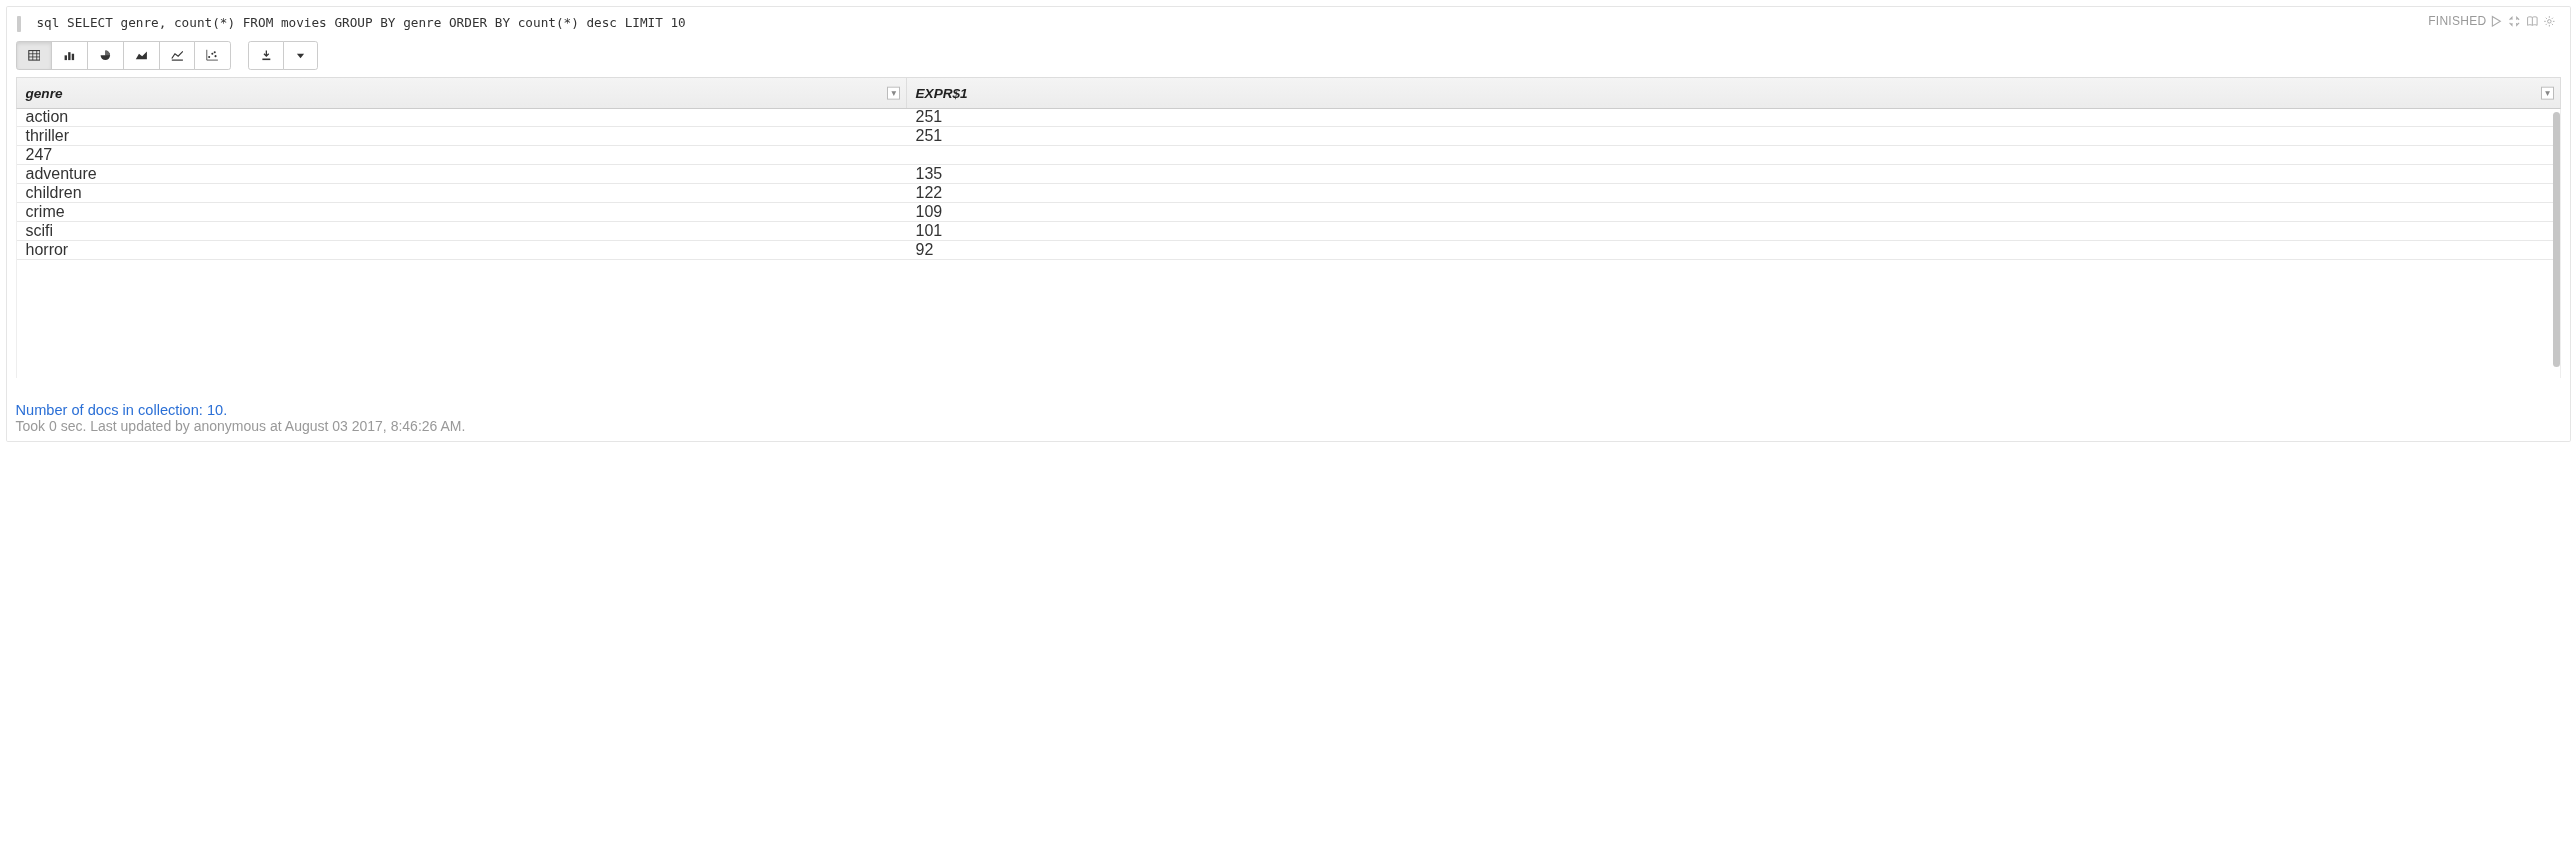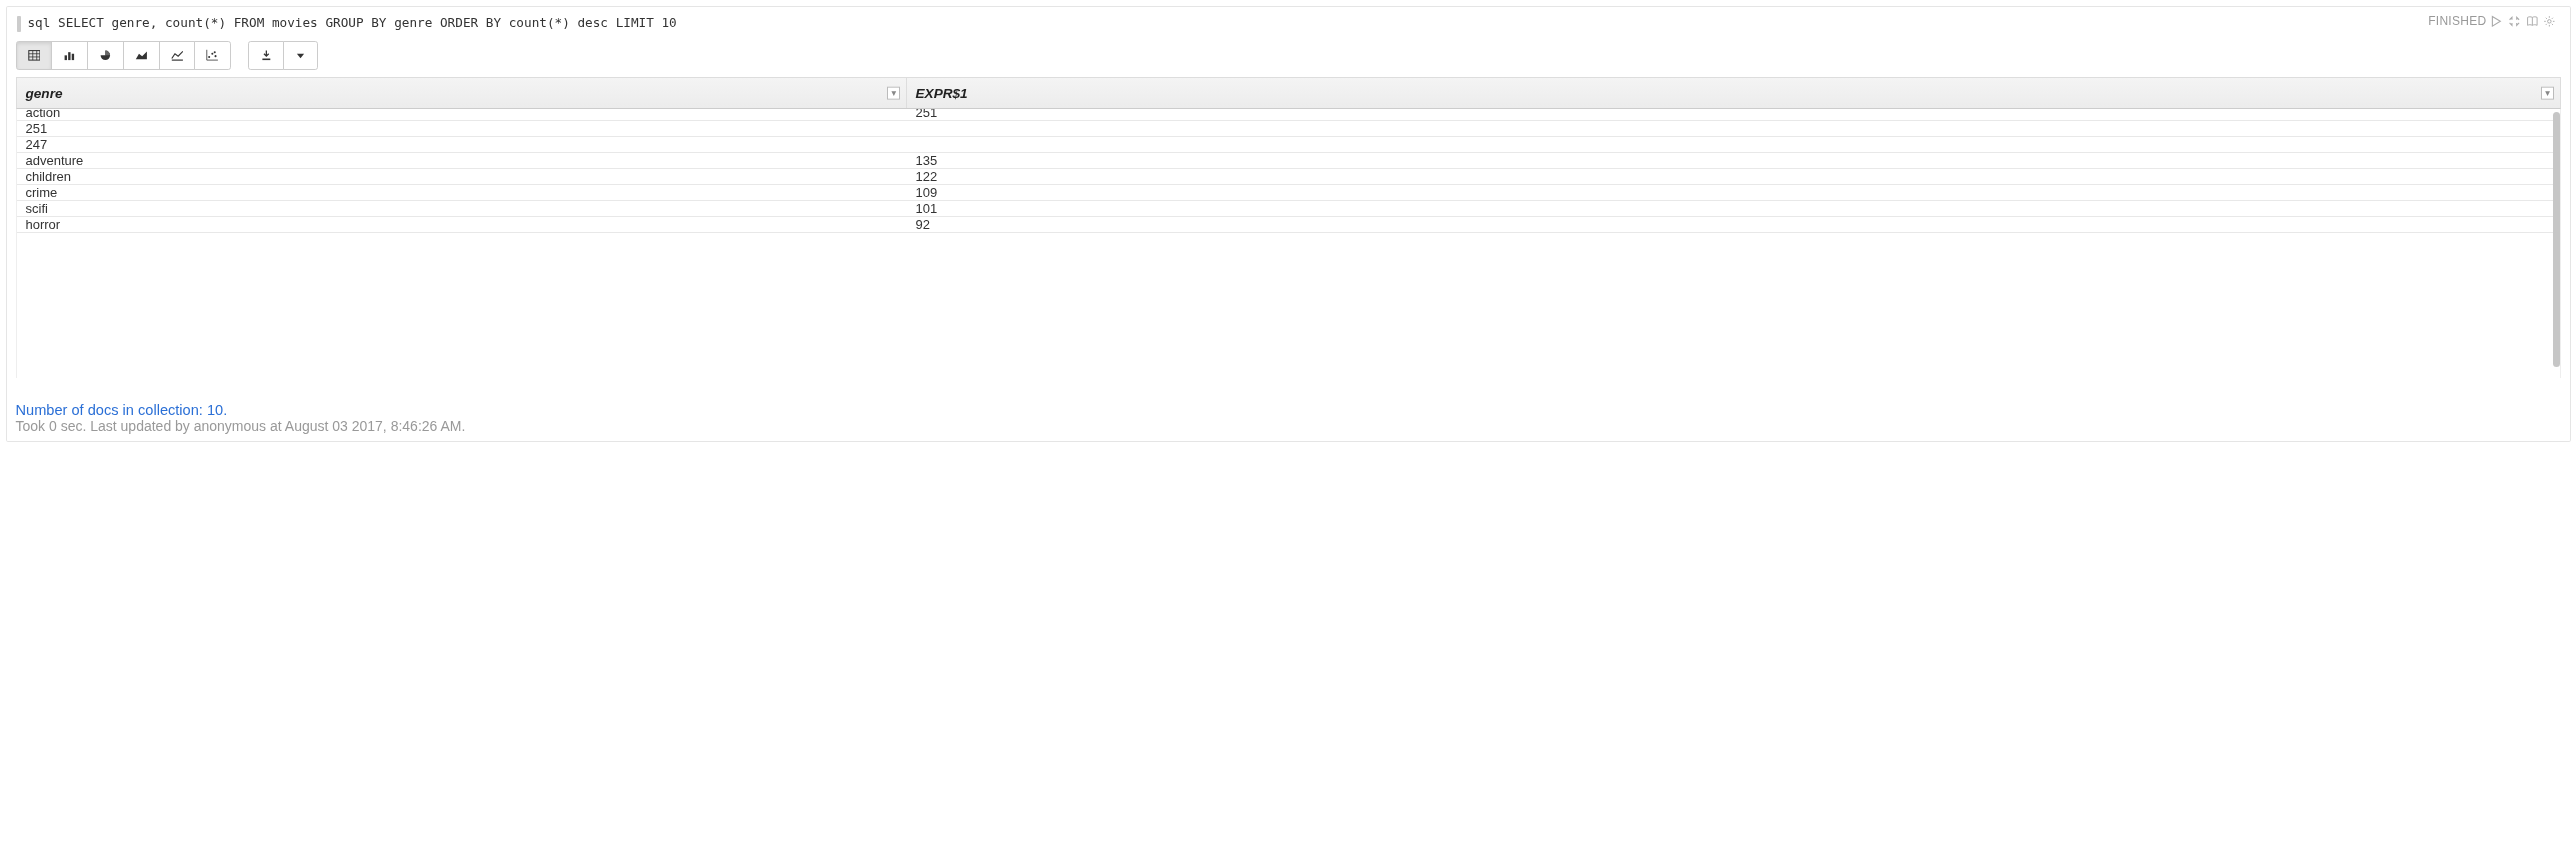--- a/index.html
+++ b/index.html
@@ -18,21 +18,21 @@
     position: relative;
   }
   .code-row {
     display: flex;
     align-items: flex-start;
     justify-content: space-between;
   }
   .code-area {
     display: flex;
     align-items: flex-start;
-    gap: 3px;
+    gap: 12px;
     flex: 1;
   }
   .gutter {
     width: 3.6px;
     height: 16.4px;
     background: #ccc;
     border-radius: 0.9px;
     margin-top: 1.8px;
     margin-left: 1.8px;
   }
@@ -146,21 +146,21 @@
     position: absolute;
     left: 0; right: 0;
     top: -20px; 
   }
   .tr {
     display: flex;
     border-bottom: 0.9px solid #e8e8e8;
   }
   .td {
     padding: 0 9px;
-    font-size: 13px;
+    font-size: 16px;
     color: #333;
   }
   .td.col1 { width: 35%; }
   .td.col2 { flex: 1; }
 
   .scrollbar {
     position: absolute;
     right: 0px;
     top: 0px;
     width: 7.3px;
@@ -304,20 +304,21 @@
       <div class="rows" id="rows-container">
           <div class="tr">
             <div class="td col1">comedy</div>
             <div class="td col2">365</div>
           </div>
           <div class="tr">
             <div class="td col1">action</div>
             <div class="td col2">251</div>
           </div>
           <div class="tr">
+            <div class="td col1">thriller</div>
             <div class="td col2">251</div>
           </div>
           <div class="tr">
             <div class="td col2">247</div>
           </div>
           <div class="tr">
             <div class="td col1">adventure</div>
             <div class="td col2">135</div>
           </div>
           <div class="tr">

